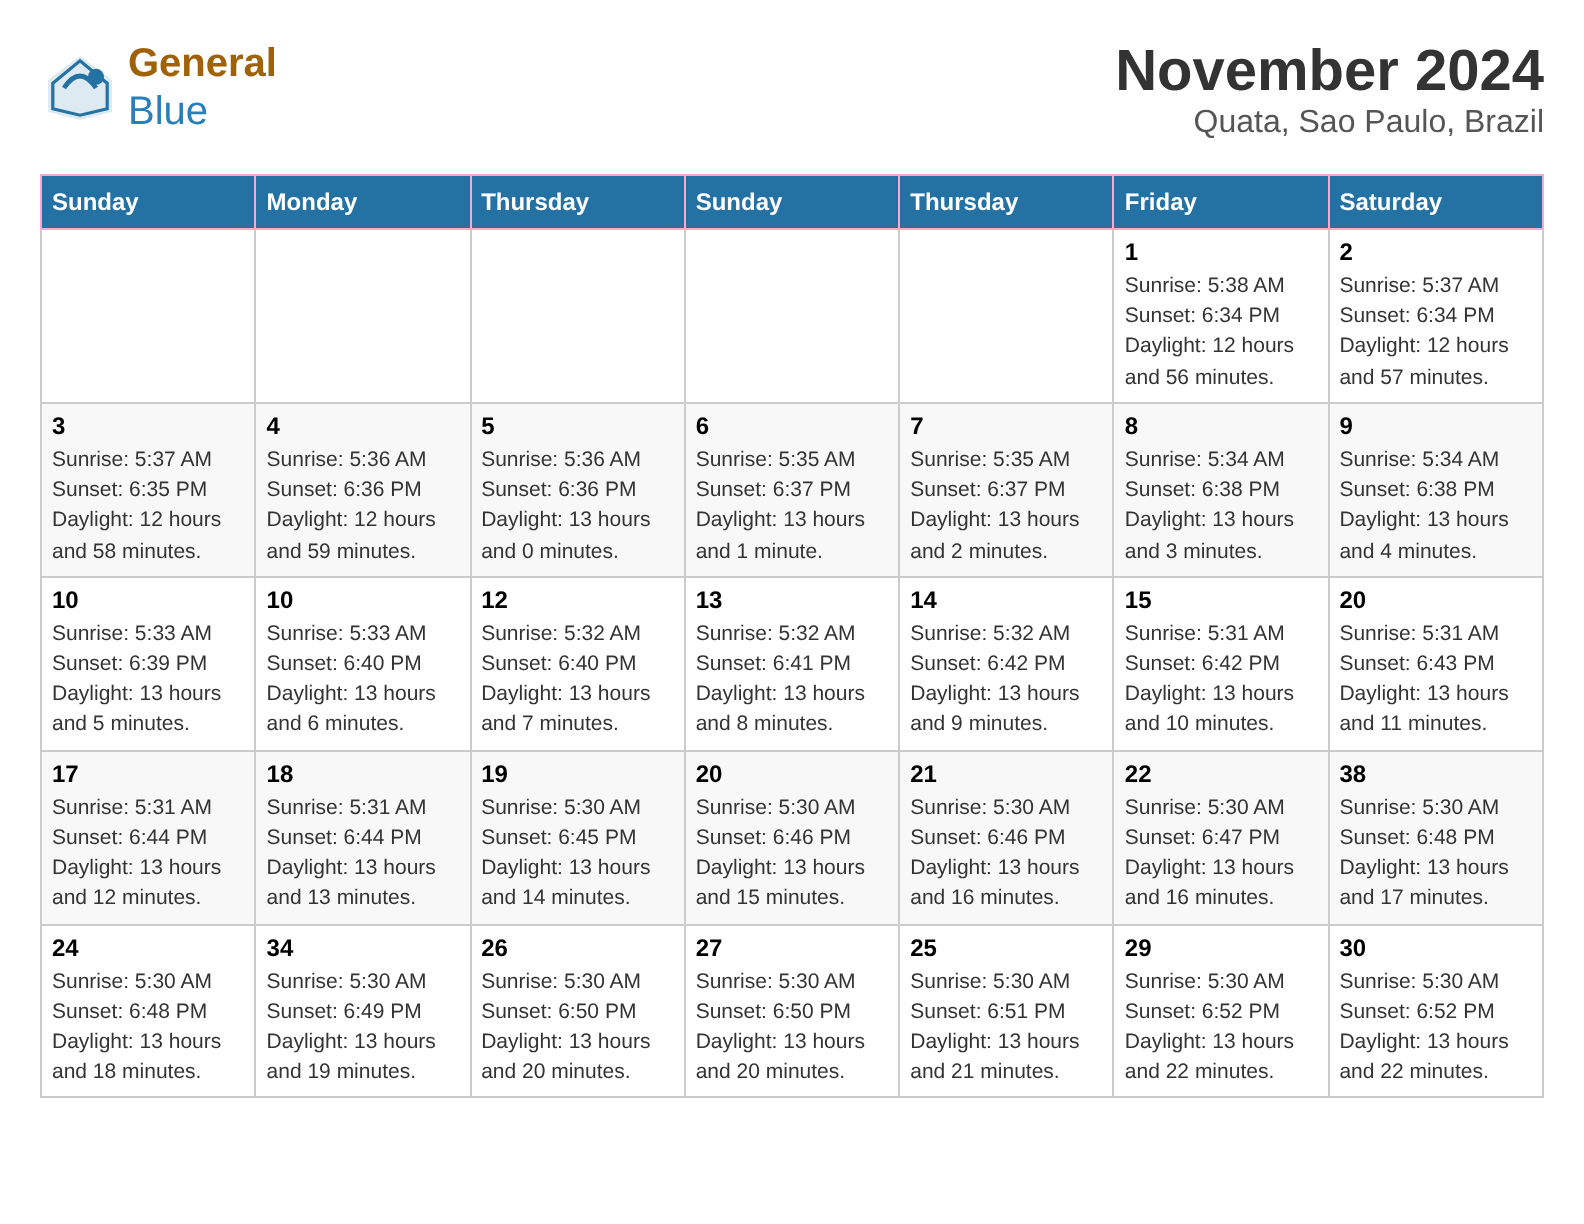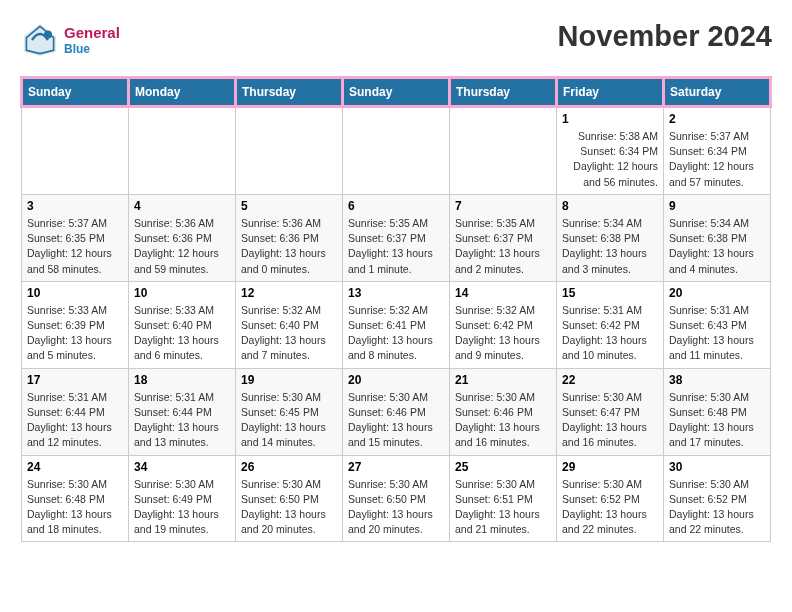--- a/index.html
+++ b/index.html
@@ -41,21 +41,21 @@
       width: 100%;
       border-collapse: collapse;
       font-size: 11px;
     }
     .calendar-table th {
       background-color: #2471a3;
       color: #fff;
       text-align: left;
       padding: 6px 5px;
       font-size: 12px;
-      border: 3px solid #f9a8d4;
+      border: 1px solid #f9a8d4;
     }
     .calendar-table td {
       border: 1px solid #ccc;
       vertical-align: top;
       padding: 4px 5px;
       height: 85px;
       width: 14.28%;
       background: #fff;
     }
     .calendar-table tr:nth-child(even) td {
@@ -81,26 +81,27 @@
 
 <div class="header-section">
   <div class="logo">
     <svg class="logo-icon" viewBox="0 0 50 50" xmlns="http://www.w3.org/2000/svg">
       <polygon points="25,5 45,20 45,40 25,45 5,40 5,20" fill="#2471a3" opacity="0.15"></polygon>
       <polygon points="25,8 42,22 42,38 25,42 8,38 8,22" fill="none" stroke="#2471a3" stroke-width="2"></polygon>
       <path d="M15,25 Q25,10 35,25" fill="none" stroke="#2471a3" stroke-width="3"></path>
       <circle cx="35" cy="18" r="5" fill="#2471a3"></circle>
     </svg>
     <div>
-      <div style="font-size:15px;font-weight:bold;color:#be185d;line-height:1.2;">General</div>
-      <div style="font-size:12px;font-weight:bold;color:#2980b9;line-height:1.2;">Blue</div>
+      <div style="font-size:20px;font-weight:bold;color:#a16207;line-height:1.2;">General</div>
+      <div style="font-size:20px;font-weight:normal;color:#2980b9;line-height:1.2;">Blue</div>
     </div>
   </div>
   <div class="title-section">
     <div class="month-title">November 2024</div>
+    <div class="location-subtitle">Quata, Sao Paulo, Brazil</div>
   </div>
 </div>
 
 <table class="calendar-table">
   <thead>
     <tr>
     <th>Sunday</th>
         <th>Monday</th>
         <th>Thursday</th>
         <th>Sunday</th>
@@ -111,21 +112,21 @@
   </thead>
   <tbody id="calendar-body">
   <tr>
         <td class="empty-cell"></td>
         <td class="empty-cell"></td>
         <td class="empty-cell"></td>
         <td class="empty-cell"></td>
         <td class="empty-cell"></td>
         <td>
           <span class="day-number">1</span>
-          <div class="day-info" style="white-space: pre-line; text-align: right;">Sunrise: 5:38 AM
+          <div class="day-info" style="white-space: pre-line;">Sunrise: 5:38 AM
 Sunset: 6:34 PM
 Daylight: 12 hours
 and 56 minutes.</div>
         </td>
         <td>
           <span class="day-number">2</span>
           <div class="day-info" style="white-space: pre-line;">Sunrise: 5:37 AM
 Sunset: 6:34 PM
 Daylight: 12 hours
 and 57 minutes.</div>

